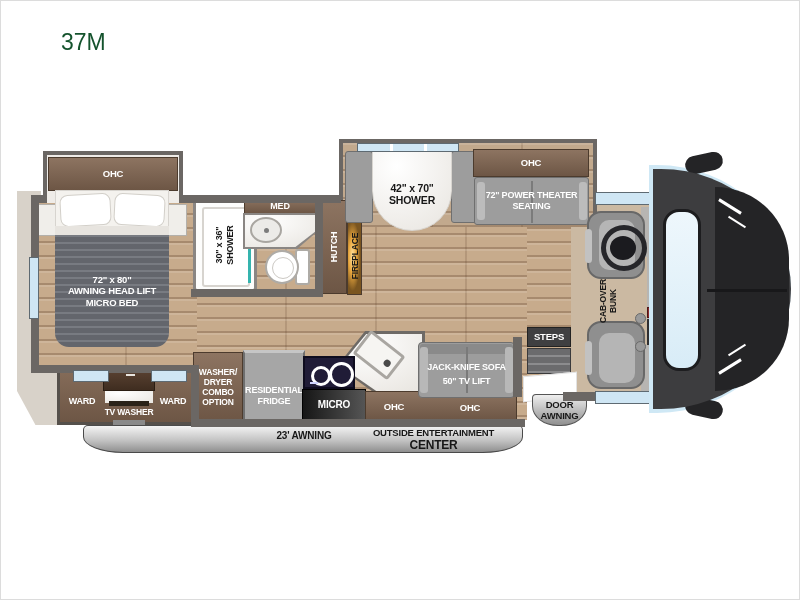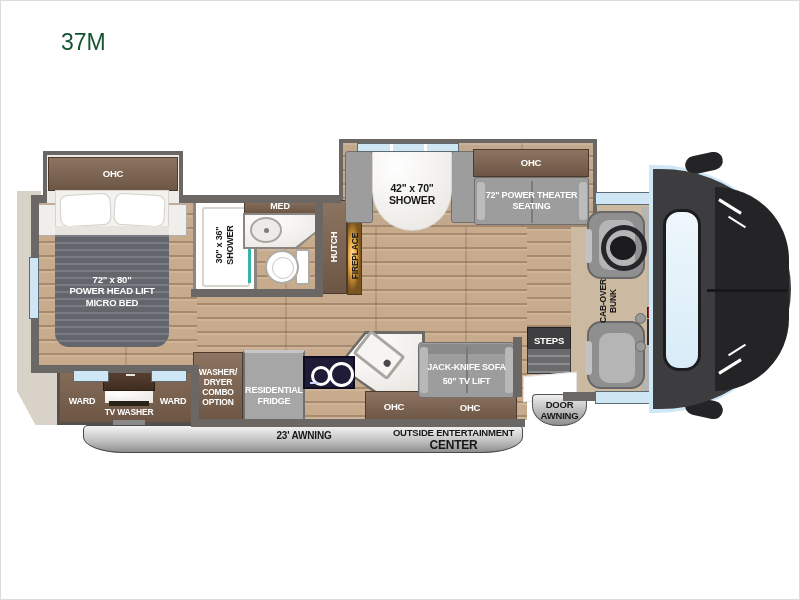--- a/index.html
+++ b/index.html
@@ -61,21 +61,21 @@
   <div class="abs" style="left:36px;top:203px;width:17px;height:30px;background:#f0eeea;border:1px solid #b3b0ab;z-index:3;"></div>
   <div class="abs" style="left:167px;top:203px;width:17px;height:30px;background:#f0eeea;border:1px solid #b3b0ab;z-index:3;"></div>
 
   <div class="abs" style="left:54px;top:189px;width:114px;height:157px;z-index:3;">
     <div class="abs" style="left:0;top:0;width:114px;height:46px;background:#f4f2ee;border:1px solid #d7d4cf;box-sizing:border-box;"></div>
     <div class="abs" style="left:5px;top:4px;width:49px;height:30px;background:#fff;border:1px solid #d2cfc9;border-radius:8px;transform:rotate(-3deg);"></div>
     <div class="abs" style="left:59px;top:4px;width:49px;height:30px;background:#fff;border:1px solid #d2cfc9;border-radius:8px;transform:rotate(3deg);"></div>
     <div class="abs" style="left:0;top:36px;width:114px;height:9px;background:#e7e4df;border-bottom:1px solid #cfccc6;"></div>
     <div class="abs flex" style="left:0;top:45px;width:114px;height:112px;border-radius:0 0 14px 14px;background:#6e7178;background-image:repeating-linear-gradient(180deg,rgba(255,255,255,.07) 0 2px,rgba(0,0,0,.10) 2px 7px);">
       <span class="lbl" style="font-size:9.5px;">72" x 80"</span>
-      <span class="lbl" style="font-size:9.5px;">POWER HEAD LIFT</span>
+      <span class="lbl" style="font-size:9.5px;">AWNING HEAD LIFT</span>
       <span class="lbl" style="font-size:9.5px;">MICRO BED</span>
     </div>
   </div>
 
   <div class="abs" style="left:192px;top:197px;width:64px;height:94px;background:#fdfdfc;border:3px solid #8a8683;border-radius:4px;box-sizing:border-box;z-index:3;">
     <div class="abs" style="left:6px;top:6px;width:44px;height:76px;background:#fff;border:2px solid #d7d4cf;border-radius:3px;"></div>
     <div class="abs" style="left:52px;top:6px;width:3px;height:76px;background:#35b4ae;"></div>
     <div class="vin lbl dark" style="font-size:9px;">
       <div>30" x 36"</div>
       <div>SHOWER</div>
@@ -144,39 +144,42 @@
   <div class="abs" style="left:336px;top:330px;width:88px;height:64px;background:#6e6a66;clip-path:polygon(32% 0,100% 0,100% 100%,46% 100%,0 55%);z-index:3;"></div>
   <div class="abs marble" style="left:339px;top:333px;width:82px;height:58px;clip-path:polygon(32% 0,100% 0,100% 100%,46% 100%,0 55%);"></div>
   <div class="abs" style="left:356px;top:339px;width:44px;height:30px;transform:rotate(38deg);background:#f6f5f2;border:3px solid #a9a6a1;border-radius:3px;box-sizing:border-box;z-index:3;">
     <div class="abs" style="right:4px;top:10px;width:7px;height:7px;background:#4a4a4a;border-radius:50%;"></div>
   </div>
 
   <div class="abs" style="left:302px;top:355px;width:52px;height:33px;background:#201c37;border:2px solid #0e0c1e;box-sizing:border-box;z-index:3;">
     <div class="abs" style="left:6px;top:8px;width:14px;height:14px;border:3px solid #fff;border-radius:50%;"></div>
     <div class="abs" style="left:24px;top:4px;width:19px;height:19px;border:3px solid #fff;border-radius:50%;"></div>
     <div class="abs" style="left:5px;top:24px;width:8px;height:2px;background:#cfd3ff;"></div>
+  </div>
+  <div class="abs flex" style="left:301px;top:388px;width:64px;height:32px;background:linear-gradient(90deg,#161616,#555);border:1px solid #000;box-sizing:border-box;z-index:3;">
+    <span class="lbl" style="font-size:10px;">MICRO</span>
   </div>
 
   <div class="abs brown" style="left:364px;top:390px;width:152px;height:30px;">
     <span class="lbl abs" style="left:8px;top:9px;width:40px;font-size:9.5px;">OHC</span>
     <span class="lbl abs" style="left:84px;top:10px;width:40px;font-size:9.5px;">OHC</span>
   </div>
 
   <div class="abs grayf" style="left:417px;top:341px;width:97px;height:56px;border-radius:4px;">
     <div class="abs" style="left:1px;top:1px;width:93px;height:10px;background:#8a8a8a;border-radius:3px;"></div>
     <div class="abs" style="left:1px;top:4px;width:8px;height:46px;background:#b8b8b8;border-radius:3px;"></div>
     <div class="abs" style="left:86px;top:4px;width:8px;height:46px;background:#b8b8b8;border-radius:3px;"></div>
     <div class="abs" style="left:47px;top:4px;width:2px;height:46px;background:#7a7a7a;"></div>
     <div class="flex" style="width:100%;height:100%;padding-top:8px;box-sizing:border-box;">
       <span class="lbl" style="font-size:9px;">JACK-KNIFE SOFA</span>
       <span class="lbl" style="font-size:9px;margin-top:3px;">50" TV LIFT</span>
     </div>
   </div>
 
-  <div class="abs flex" style="left:526px;top:326px;width:44px;height:28px;background:#3f3f41;border:1px solid #222;box-sizing:border-box;z-index:3;">
+  <div class="abs flex" style="left:526px;top:326px;width:44px;height:20px;background:#3f3f41;border:1px solid #222;box-sizing:border-box;z-index:3;">
     <span class="lbl" style="font-size:9.5px;">STEPS</span>
   </div>
   <div class="abs" style="left:526px;top:347px;width:44px;height:26px;background:repeating-linear-gradient(180deg,#6b6b6d 0 6px,#8c8c8e 6px 8px);border:1px solid #3a3a3c;box-sizing:border-box;z-index:3;"></div>
   <div class="abs" style="left:522px;top:373px;width:52px;height:24px;background:#fff;border:1px solid #e2e2e2;transform:skewY(-5deg);z-index:3;"></div>
   <div class="abs flex" style="left:531px;top:393px;width:55px;height:32px;background:linear-gradient(180deg,#efefef,#b9b9b9 55%,#8f8f8f);border:1px solid #555;border-radius:4px 4px 26px 26px / 4px 4px 20px 20px;box-sizing:border-box;z-index:3;">
     <span class="lbl dark" style="font-size:9.5px;">DOOR</span>
     <span class="lbl dark" style="font-size:9.5px;">AWNING</span>
   </div>
 
   <div class="abs slide" style="left:56px;top:366px;width:138px;height:58px;background:linear-gradient(180deg,#856c59,#6d5645);border:3px solid #55504b;"></div>
@@ -191,21 +194,21 @@
   <span class="lbl abs" style="left:152px;top:395px;width:40px;font-size:9px;">WARD</span>
   <span class="lbl abs" style="left:98px;top:406px;width:60px;font-size:8.5px;">TV WASHER</span>
 
   <div class="abs" style="left:112px;top:419px;width:32px;height:7px;background:#8a8a8a;z-index:2;"></div>
   <div class="abs" style="left:214px;top:419px;width:32px;height:7px;background:#8a8a8a;z-index:2;"></div>
   <div class="abs" style="left:354px;top:419px;width:32px;height:7px;background:#8a8a8a;z-index:2;"></div>
   <div class="abs" style="left:470px;top:419px;width:32px;height:7px;background:#8a8a8a;z-index:2;"></div>
   <div class="abs" style="left:82px;top:424px;width:440px;height:28px;background:linear-gradient(180deg,#f4f4f4,#c3c3c3 55%,#8f8f8f);border:1px solid #4a4a4a;border-radius:5px 5px 40px 40px / 5px 5px 16px 16px;box-sizing:border-box;z-index:2;">
     <span class="lbl dark abs" style="left:150px;top:4px;width:140px;font-size:10px;">23' AWNING</span>
   </div>
-  <div class="abs" style="left:385px;top:426px;width:135px;z-index:8;text-align:center;">
+  <div class="abs" style="left:365px;top:426px;width:135px;z-index:8;text-align:center;">
     <span class="lbl dark" style="display:block;font-size:9.5px;">OUTSIDE ENTERTAINMENT</span>
     <span class="lbl dark" style="display:block;font-size:12px;">CENTER</span>
   </div>
 
   <div class="abs" style="left:640px;top:206px;width:26px;height:188px;background:#b7b5b2;border-radius:0 40% 40% 0 / 0 20% 20% 0;z-index:3;"></div>
   <div class="abs cabfloor" style="left:588px;top:256px;width:58px;height:88px;z-index:3;"></div>
 
   <div class="abs" style="left:586px;top:210px;width:58px;height:68px;background:#8f8f8f;border:2px solid #686868;border-radius:14px;box-sizing:border-box;z-index:4;">
     <div class="abs" style="left:10px;top:7px;width:36px;height:50px;background:#b5b5b5;border-radius:10px;"></div>
     <div class="abs" style="left:-4px;top:16px;width:7px;height:34px;background:#c2c2c2;border-radius:4px;"></div>

